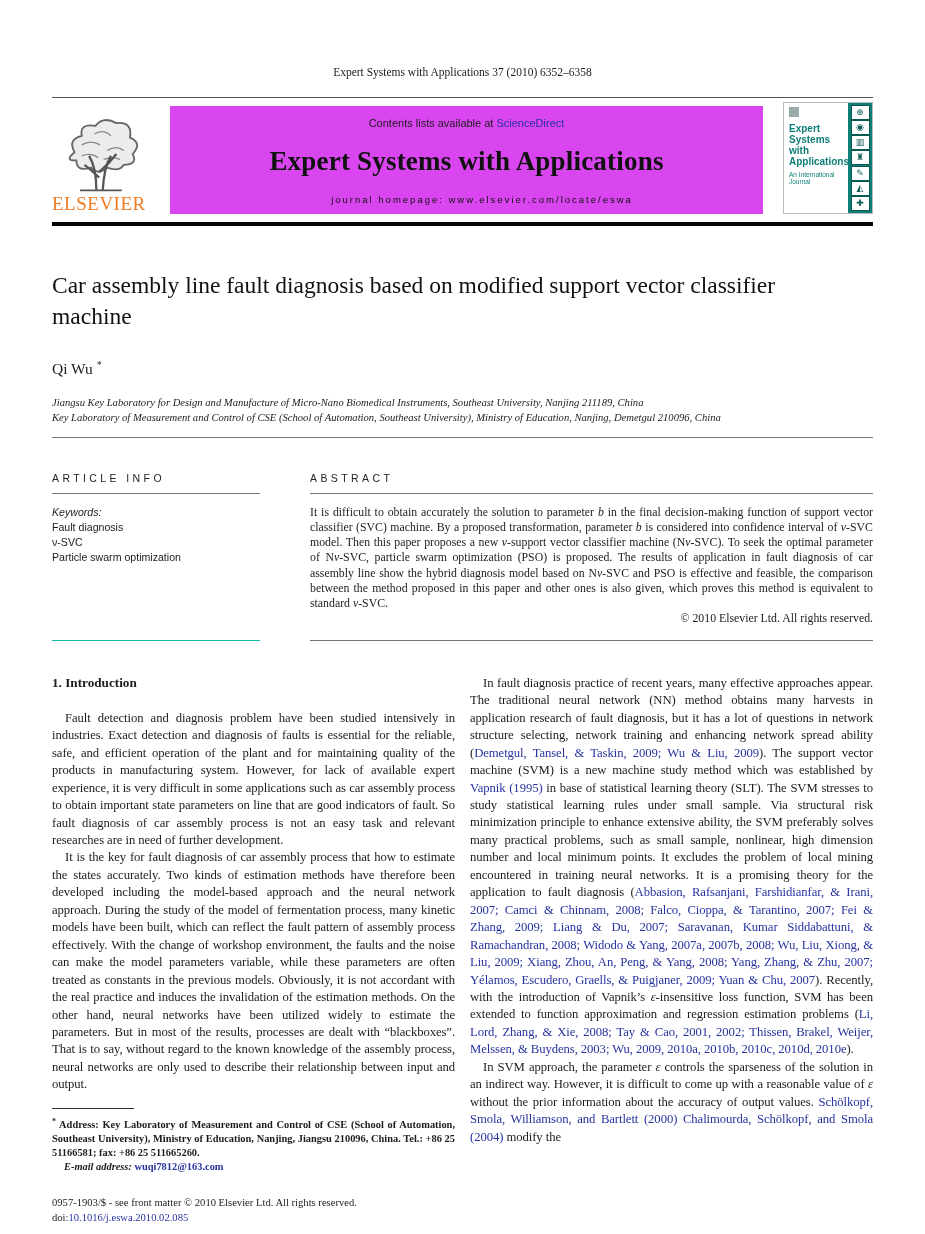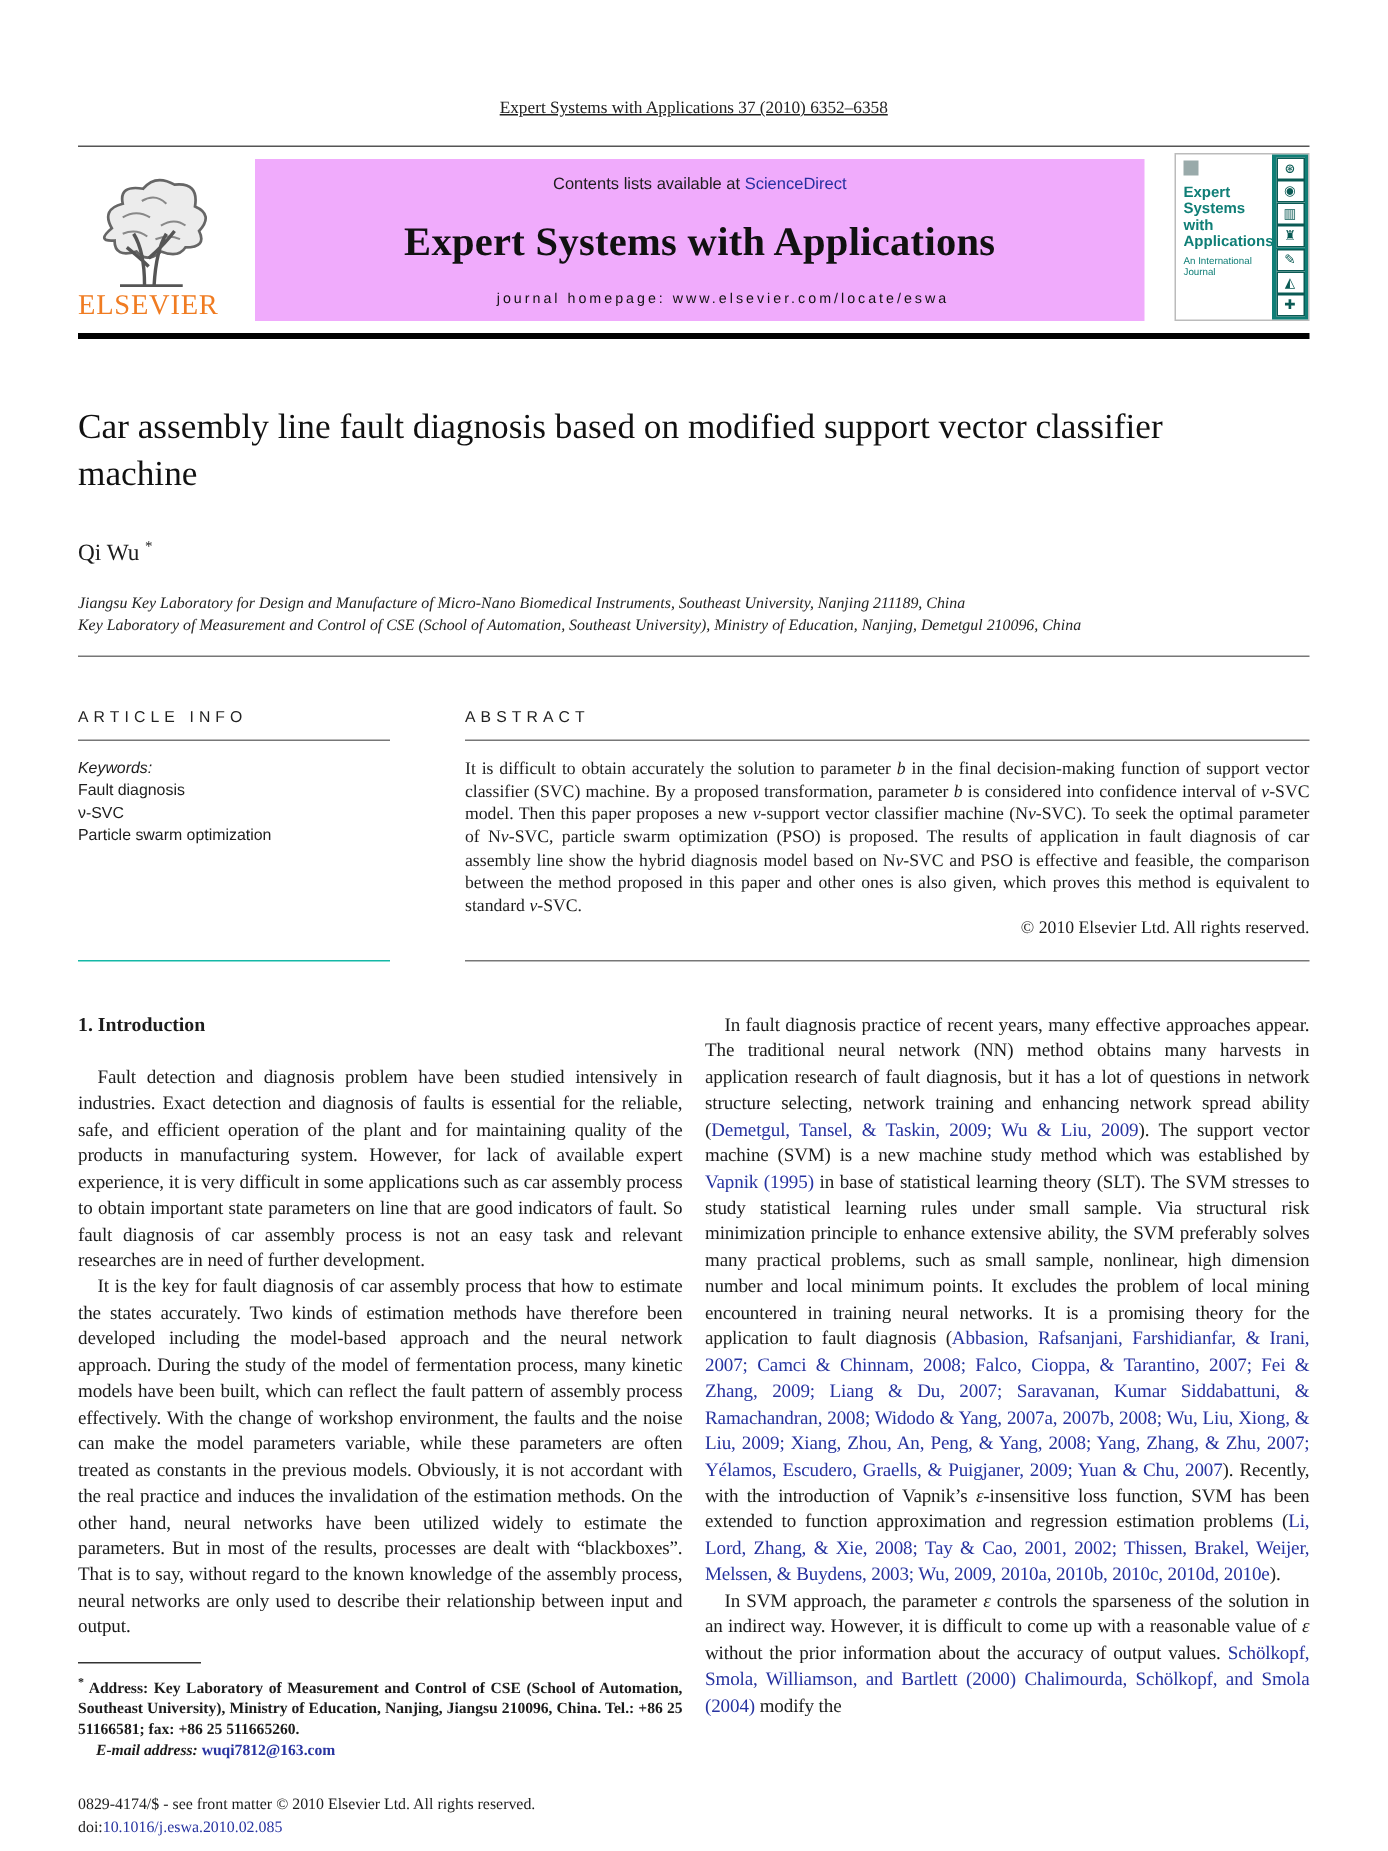--- a/index.html
+++ b/index.html
@@ -5,27 +5,27 @@
   html,body{margin:0;padding:0;background:#fff;}
   .page{
     position:relative;width:925px;height:1234px;overflow:hidden;
     background:#fff;color:#1c1c1c;
     font-family:"Liberation Serif","DejaVu Serif",serif;
   }
   .content{margin:0 auto;width:821px;}
   .serif{font-family:"Liberation Serif","DejaVu Serif",serif;}
   .sans{font-family:"Liberation Sans","DejaVu Sans",sans-serif;}
 
-  .running-head{padding-top:66px;text-align:center;font-size:11.5px;color:#222;text-decoration:underline;}
+  .running-head{padding-top:66px;text-align:center;font-size:11.5px;color:#222;}
   .top-rule{margin-top:19px;border:none;border-top:1px solid #555;height:0;}
 
   .banner-row{margin-top:3px;display:flex;height:108px;}
   .logo-block{width:118px;display:flex;flex-direction:column;align-items:flex-start;justify-content:flex-end;}
   .elsevier-word{font-size:19px;letter-spacing:.5px;color:#f07c22;line-height:20px;}
-  .banner-mid{flex:1;background:#f0abfc;margin-right:20px;display:flex;flex-direction:column;justify-content:space-between;text-align:center;padding:11px 0 9px 0;}
+  .banner-mid{flex:1;background:#d946ef;margin-right:20px;display:flex;flex-direction:column;justify-content:space-between;text-align:center;padding:11px 0 9px 0;}
   .contents-line{font-size:11px;}
   .sd-link{color:#2530a0;cursor:pointer;}
   .banner-title{font-size:27px;font-weight:600;letter-spacing:.2px;color:#111;}
   .homepage-line{font-size:9.5px;letter-spacing:2px;color:#111;margin-left:31px;}
 
   .cover{width:90px;height:112px;margin-top:-4px;background:#fff;border:1px solid #bbb;position:relative;box-sizing:border-box;}
   .cover-strip{position:absolute;top:0;right:0;bottom:0;width:24px;background:#0f7e76;display:flex;flex-direction:column;align-items:center;justify-content:space-around;padding:2px 0;}
   .cover-icon{width:17px;height:13px;background:#fff;border:1px solid #0a5a54;font-size:9px;line-height:13px;text-align:center;color:#0a5a54;overflow:hidden;}
   .cover-body{position:absolute;left:5px;top:4px;right:26px;}
   .cover-mark{width:10px;height:10px;background:#9aa;margin-bottom:6px;}
@@ -163,21 +163,21 @@
             <p class="body-par"><span>It is the key for fault diagnosis of car assembly process that how to estimate the states accurately. Two kinds of estimation methods have therefore been developed including the model-based approach and the neural network approach. During the study of the model of fermentation process, many kinetic models have been built, which can reflect the fault pattern of assembly process effectively. With the change of workshop environment, the faults and the noise can make the model parameters variable, while these parameters are often treated as constants in the previous models. Obviously, it is not accordant with the real practice and induces the invalidation of the estimation methods. On the other hand, neural networks have been utilized widely to estimate the parameters. But in most of the results, processes are dealt with “blackboxes”. That is to say, without regard to the known knowledge of the assembly process, neural networks are only used to describe their relationship between input and output.</span></p>
           </div>
 
         <div class="footnote">
           <hr class="footnote-rule">
           <p class="fn-address"><span class="seg-sup">*</span><span> Address: Key Laboratory of Measurement and Control of CSE (School of Automation, Southeast University), Ministry of Education, Nanjing, Jiangsu 210096, China. Tel.: +86 25 51166581; fax: +86 25 511665260.</span></p>
           <p class="fn-email"><span class="seg-i">E-mail address:</span><span> </span><span class="seg-link">wuqi7812@163.com</span></p>
         </div>
 
         <div class="footer-block">
-          <div>0829-4174/$ - see front matter © 2010 Elsevier Ltd. All rights reserved.</div>
+          <div>0957-1903/$ - see front matter © 2010 Elsevier Ltd. All rights reserved.</div>
           <div>
             <span>doi:</span><span class="link-blue">10.1016/j.eswa.2010.02.085</span>
           </div>
         </div>
       </div>
 
       <div class="bcol-gap"></div>
 
       <div class="bcol">
         <div id="col2-paras">

